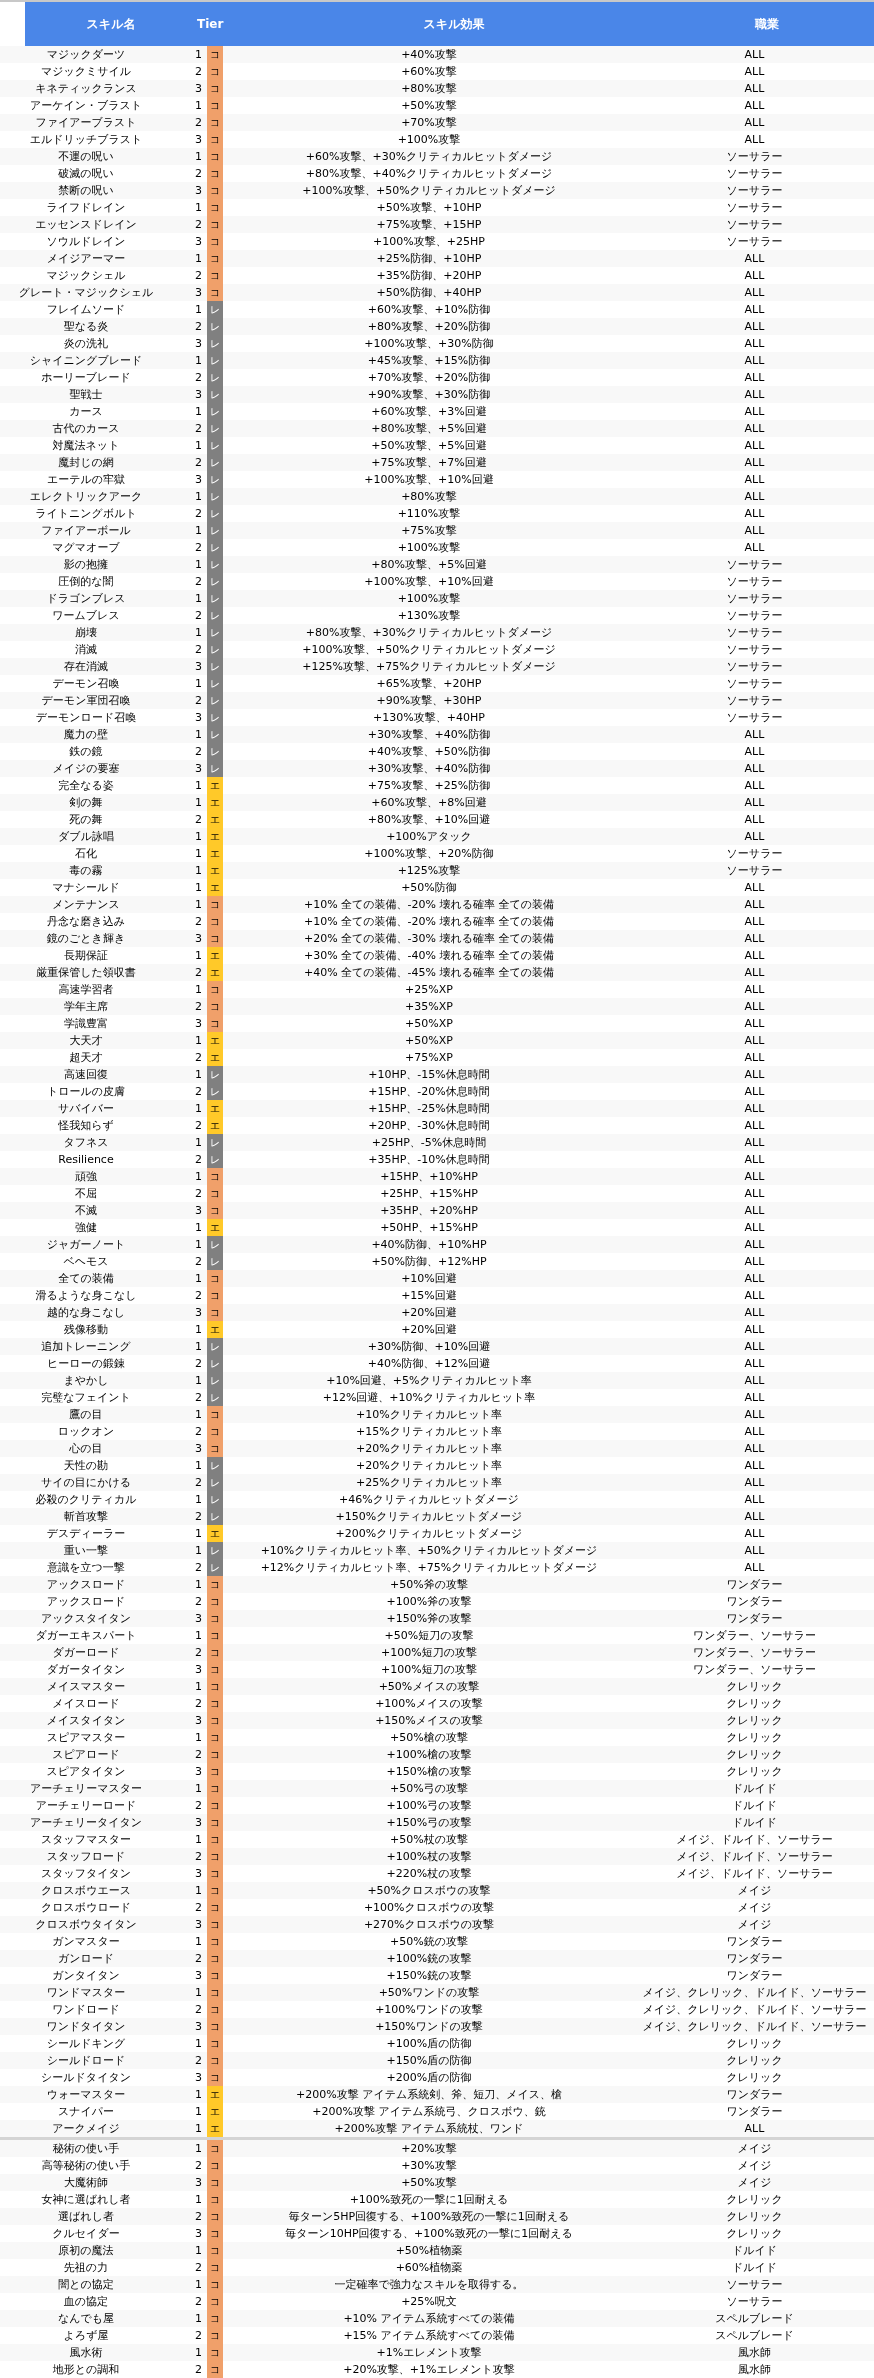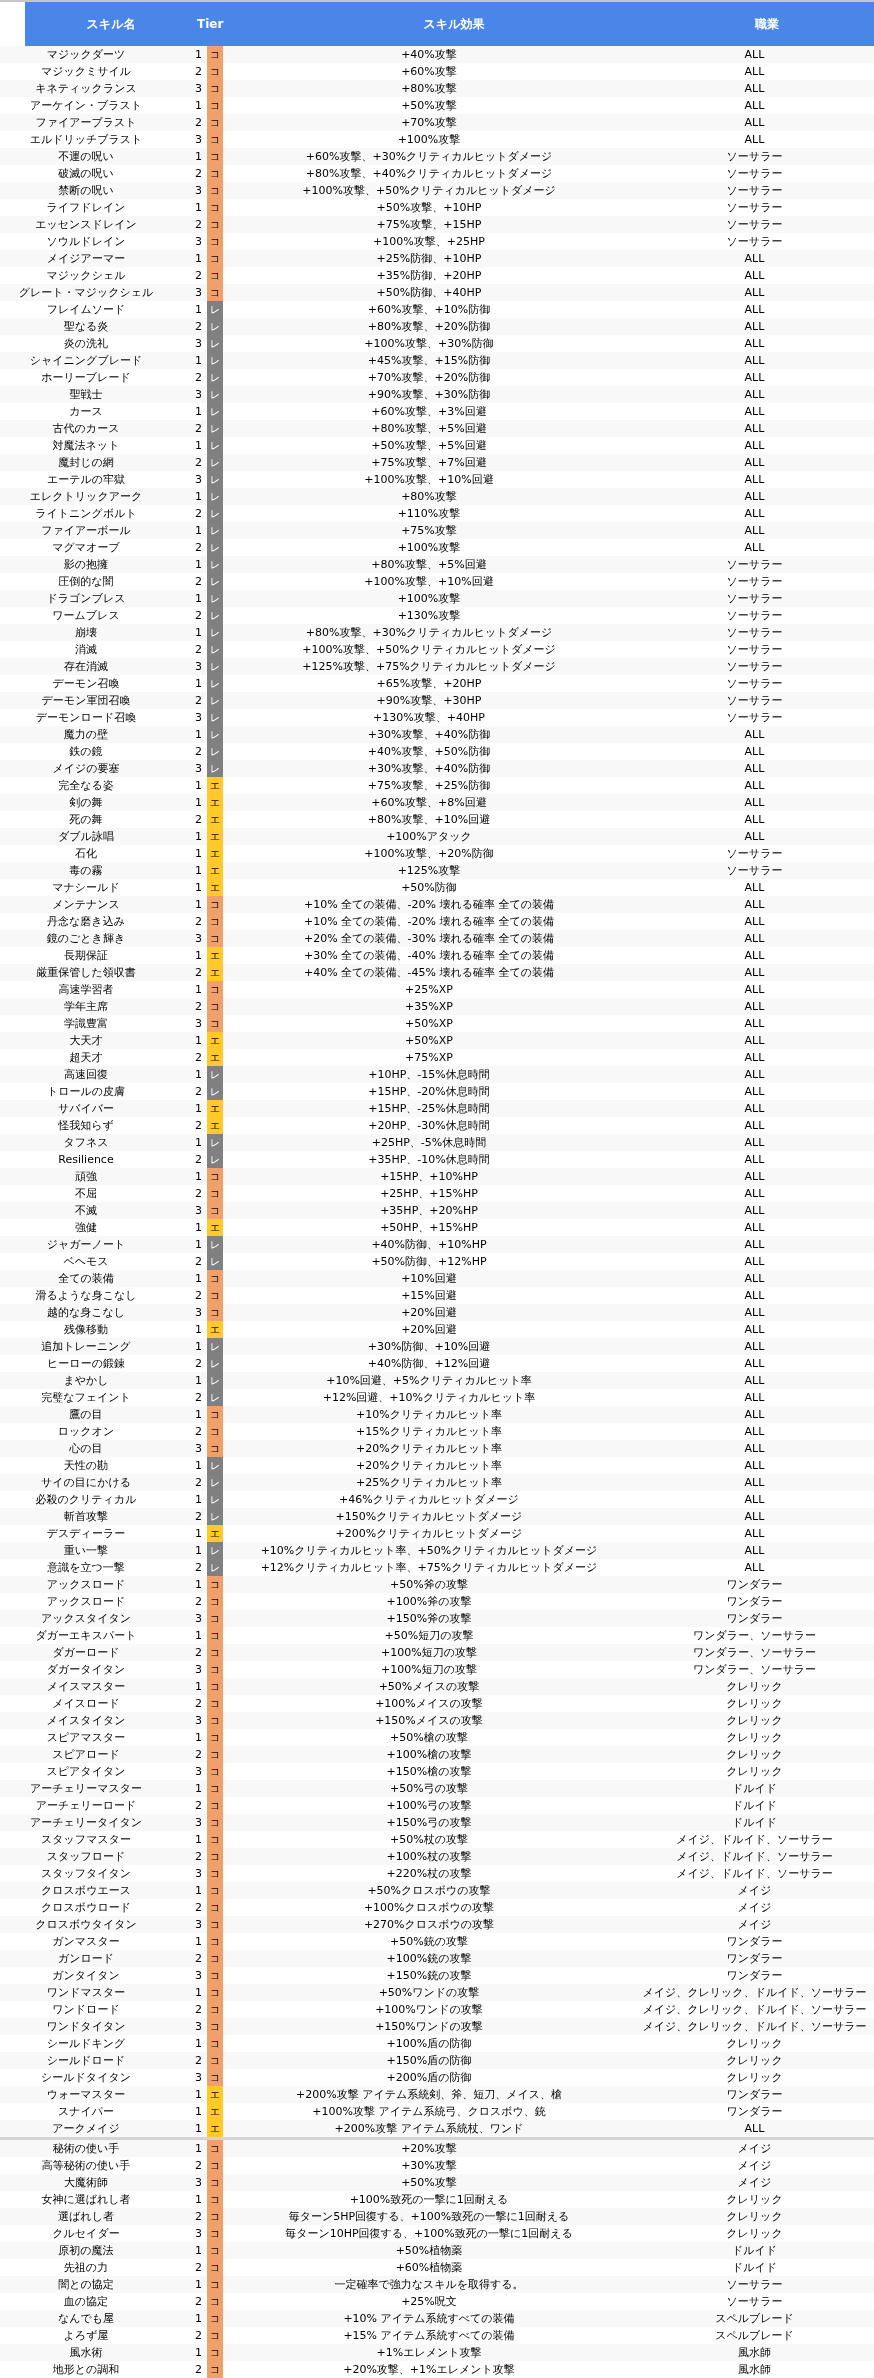--- a/index.html
+++ b/index.html
@@ -878,21 +878,21 @@
         <div class="c-name">ウォーマスター</div>
         <div class="c-tier">1</div>
         <div class="c-type t-ep">エ</div>
         <div class="c-eff">+200%攻撃 アイテム系統剣、斧、短刀、メイス、槍</div>
         <div class="c-job">ワンダラー</div>
       </div>
       <div class="row">
         <div class="c-name">スナイパー</div>
         <div class="c-tier">1</div>
         <div class="c-type t-ep">エ</div>
-        <div class="c-eff">+100%攻撃 アイテム系統弓、クロスボウ、銃</div>
+        <div class="c-eff">+200%攻撃 アイテム系統弓、クロスボウ、銃</div>
         <div class="c-job">ワンダラー</div>
       </div>
       <div class="row">
         <div class="c-name">アークメイジ</div>
         <div class="c-tier">1</div>
         <div class="c-type t-ep">エ</div>
         <div class="c-eff">+200%攻撃 アイテム系統杖、ワンド</div>
         <div class="c-job">ALL</div>
       </div>
     </div>

